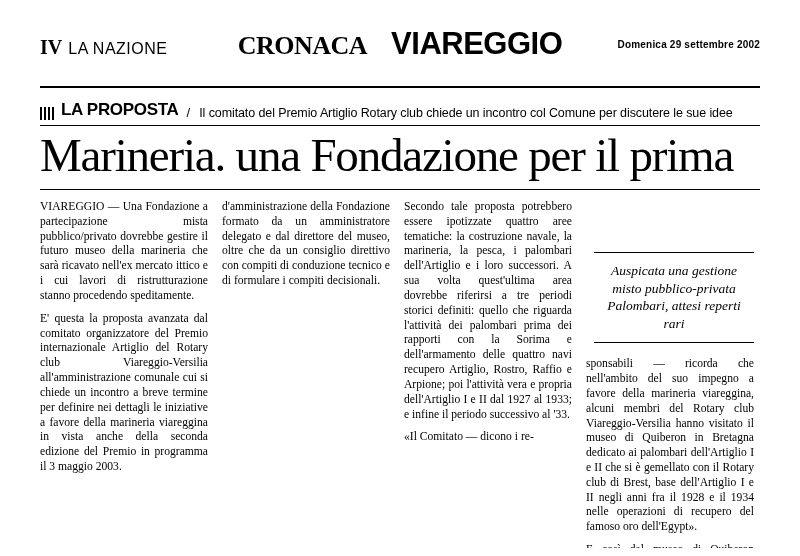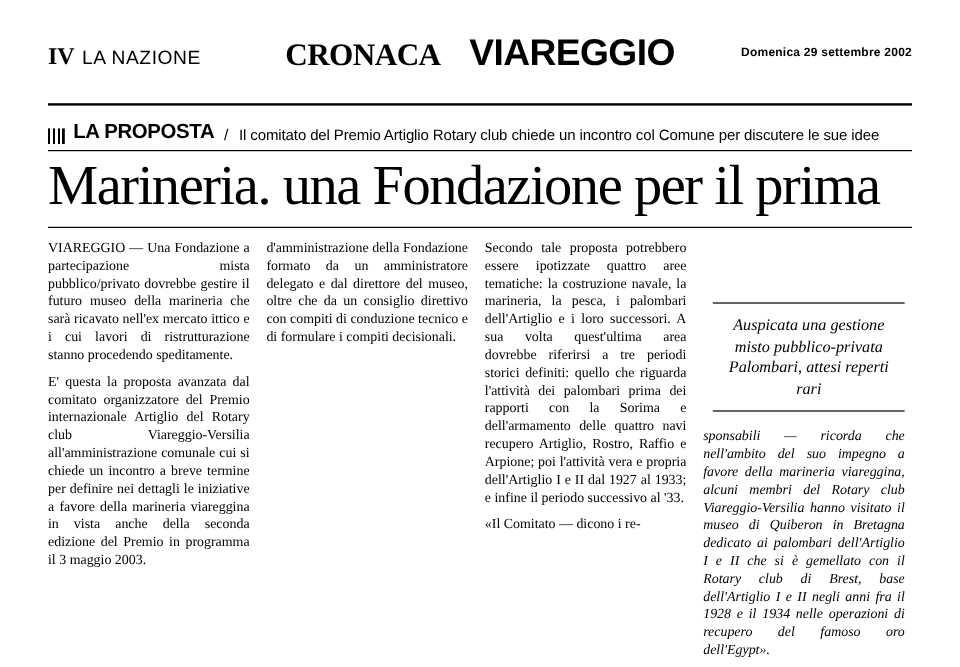--- a/index.html
+++ b/index.html
@@ -170,21 +170,20 @@
     position: relative;
   }
   .quote-wrap {
     float: right;
     width: 160px;
     margin: 44px 0 6px 10px;
   }
 
   .col.c4 .afterquote {
     margin-top: 0;
-    font-style: italic;
   }
 </style>
 </head>
 <body>
 
 <div class="page">
 
   <div class="masthead">
     <div class="masthead-left">
       <span class="page-num">IV</span>

